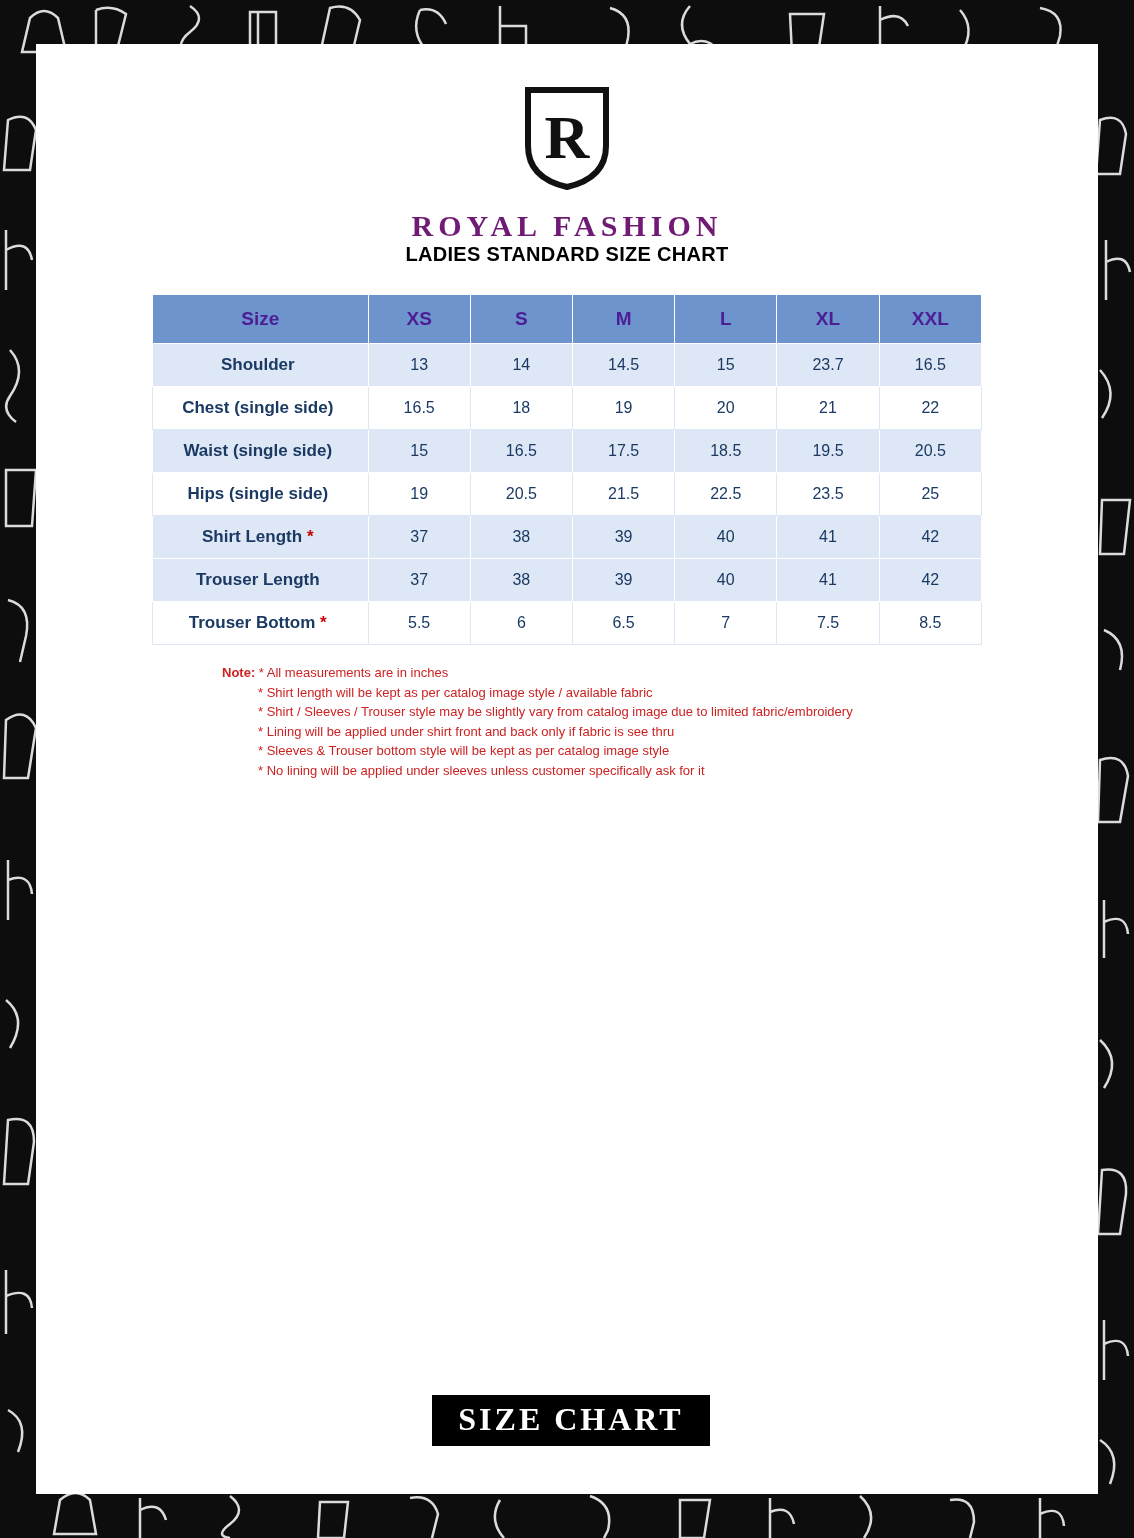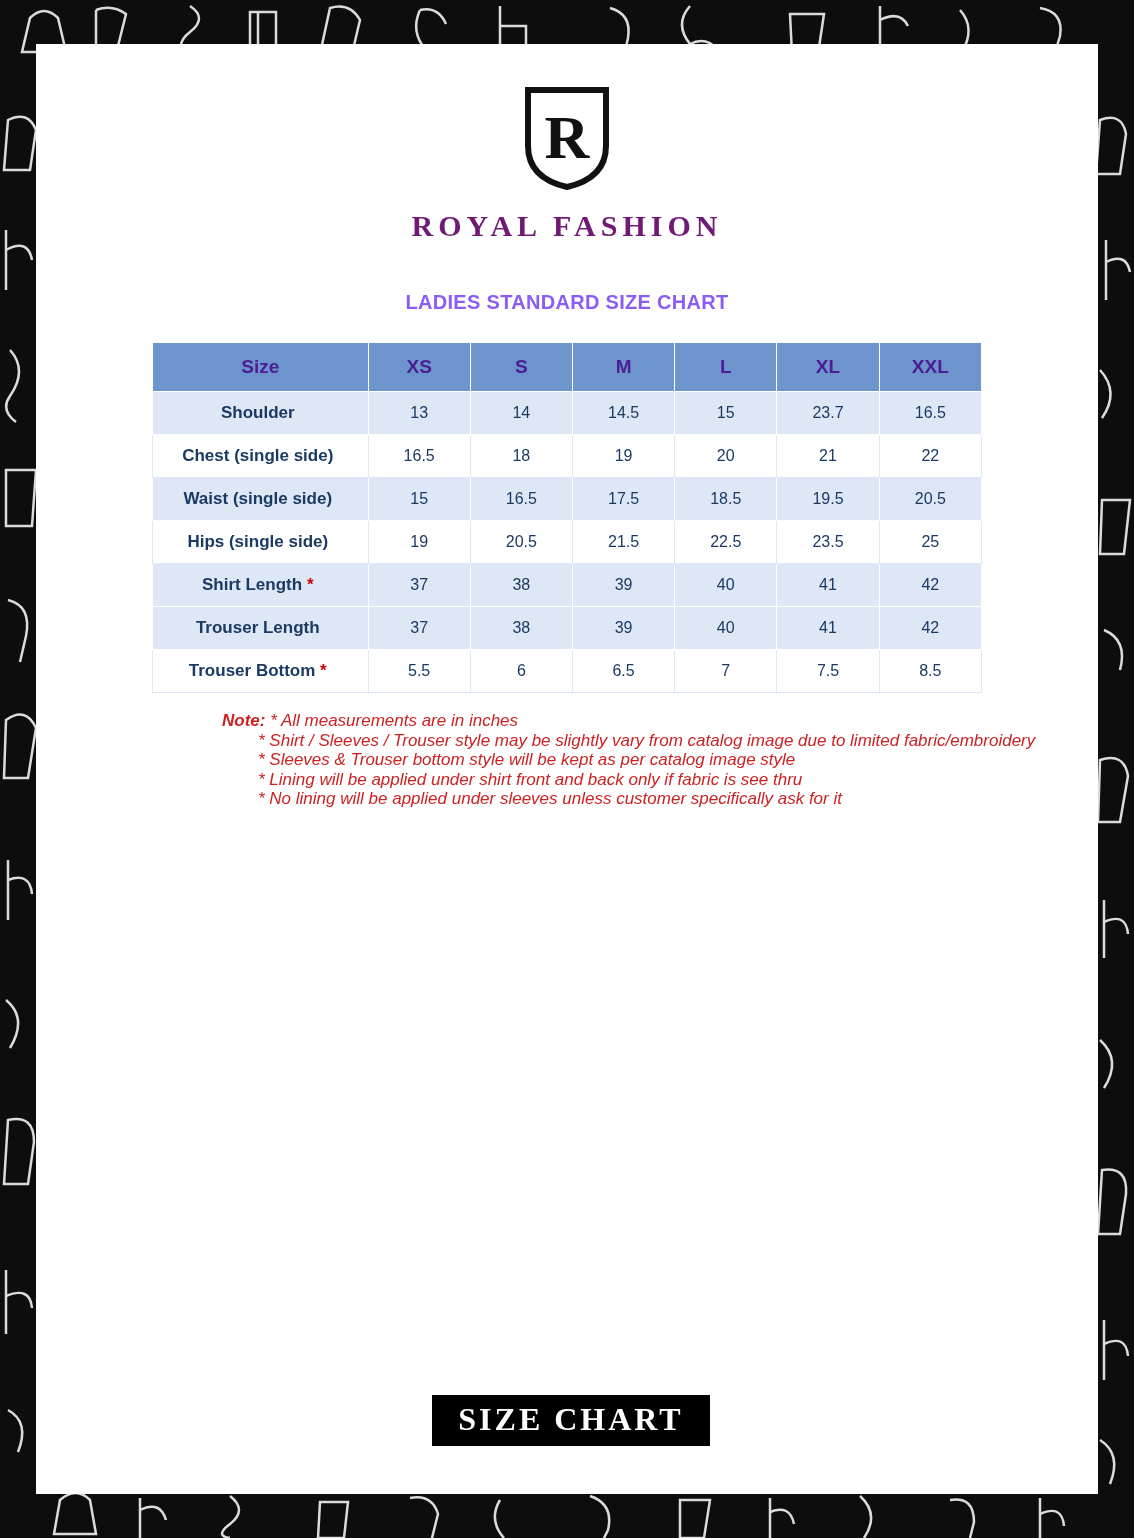--- a/index.html
+++ b/index.html
@@ -55,25 +55,24 @@
     margin-top: 14px;
     font-family: "Liberation Serif", serif;
     font-size: 30px;
     letter-spacing: 5px;
     font-weight: 700;
     color: #701a75;
   }
 
   
   .chart-title {
-    margin-top: 48px;
     text-align: center;
     font-size: 20px;
     font-weight: 700;
-    color: #8b5cf6;
+    color: #000000;
     letter-spacing: 0.3px;
   }
 
   
   .table-wrap {
     margin: 28px auto 0 auto;
     width: 830px;
   }
   table.size-chart {
     border-collapse: collapse;
@@ -117,23 +116,22 @@
   }
   .asterisk {
     color: #cc0000;
     font-weight: 700;
   }
 
   
   .notes {
     margin: 18px 0 0 186px;
     color: #cc2222;
-    font-size: 17px;
+    font-size: 13px;
     line-height: 19.5px;
-    font-style: italic;
   }
   .notes .note-label {
     font-weight: 700;
     color: #cc2222;
   }
   .notes .note-first {
     margin-left: 0;
   }
   .notes .note-line {
     margin-left: 36px;
@@ -322,23 +320,24 @@
         </tr>
       </tbody>
     </table>
   </div>
 
   <div class="notes">
     <div class="note-first">
       <span class="note-label">Note:</span>
       <span>* All measurements  are in inches</span>
     </div>
+    <div class="note-line">* Shirt  length will be kept  as per catalog image style / available fabric</div>
     <div class="note-line">* Shirt  / Sleeves / Trouser style may be slightly vary from  catalog image due to limited fabric/embroidery</div>
+    <div class="note-line">* Lining will be applied under  shirt front  and back only if fabric is see thru</div>
     <div class="note-line">* Sleeves &amp; Trouser bottom  style will be kept  as per catalog image style</div>
-    <div class="note-line">* Lining will be applied under  shirt front  and back only if fabric is see thru</div>
     <div class="note-line">* No lining will be applied under  sleeves unless customer  specifically ask for it</div>
   </div>
 
   <div class="footer-banner">
     <span>SIZE CHART</span>
   </div>
 
 </div>
 
 </body></html>

